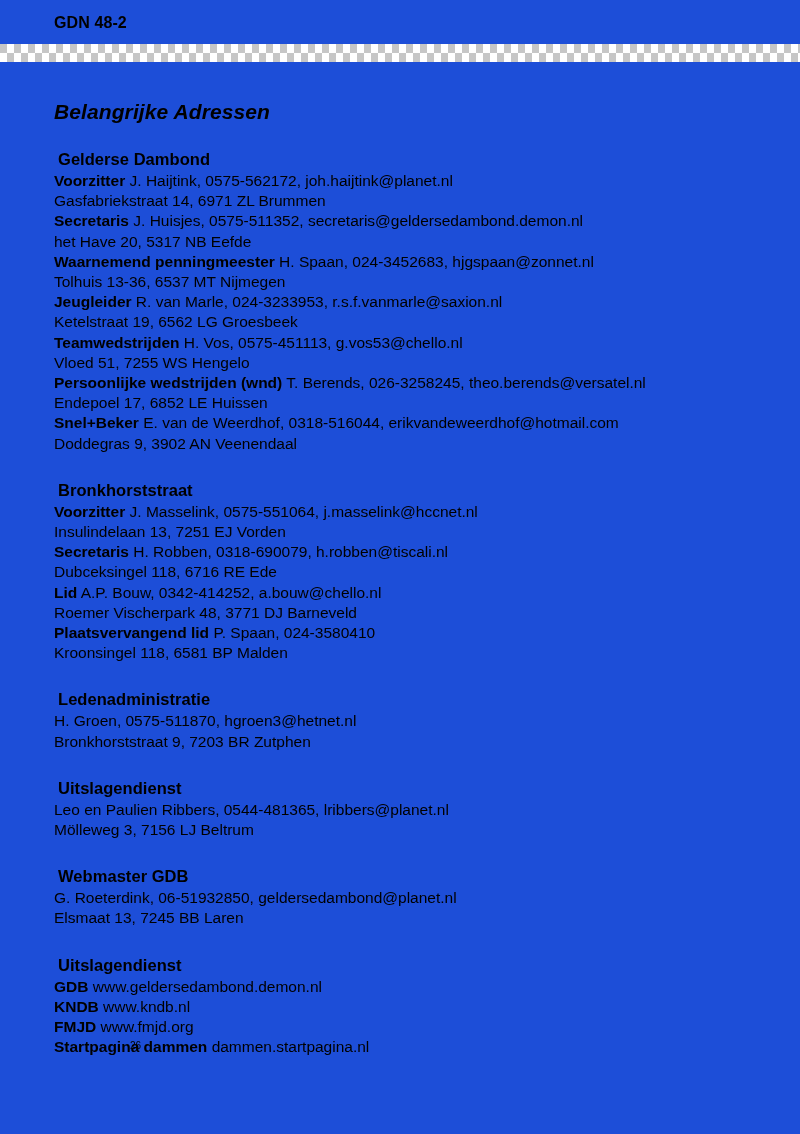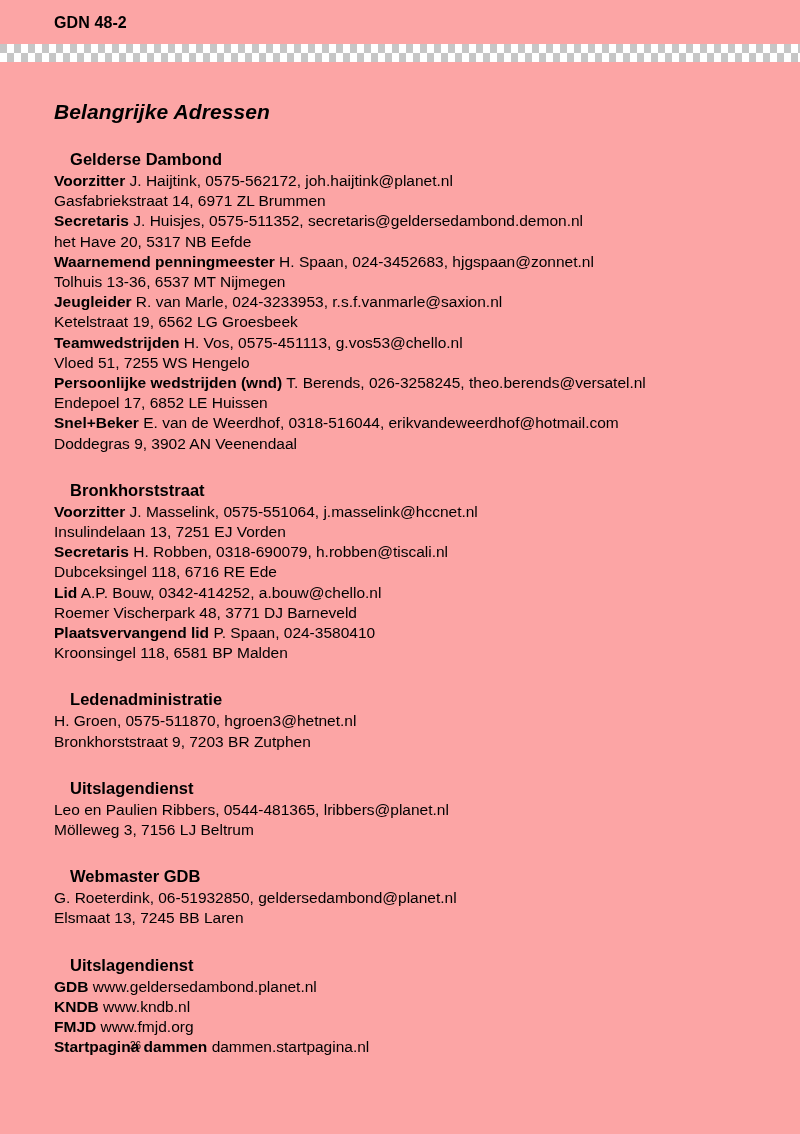--- a/index.html
+++ b/index.html
@@ -9,21 +9,21 @@
     background: #ffffff;
   }
   body {
     font-family: "Liberation Sans", sans-serif;
     color: #000000;
   }
   .page {
     position: relative;
     width: 800px;
     height: 1134px;
-    background: #fca5a5;
+    background: #1d4ed8;
     overflow: hidden;
     box-sizing: border-box;
   }
 
   
   .running-head {
     position: absolute;
     left: 54px;
     top: 14px;
     font-size: 16px;
@@ -77,21 +77,21 @@
 
   .section {
     margin: 0 0 27px 0;
   }
   .section:last-child {
     margin-bottom: 0;
   }
   .section-title {
     font-size: 16.5px;
     font-weight: bold;
-    margin: 0 0 2px 16px;
+    margin: 0 0 2px 4px;
     letter-spacing: 0.05px;
   }
 
   .entry-line {
     font-size: 15.5px;
     line-height: 20.2px;
     white-space: nowrap;
   }
   .entry-line .role {
     font-weight: bold;
@@ -169,21 +169,21 @@
           <div class="addr-line">Leo en Paulien Ribbers, 0544-481365, lribbers@planet.nl</div>
           <div class="addr-line">Mölleweg 3, 7156 LJ Beltrum</div>
         </div>
         <div class="section">
           <div class="section-title">Webmaster GDB</div>
           <div class="addr-line">G. Roeterdink, 06-51932850, geldersedambond@planet.nl</div>
           <div class="addr-line">Elsmaat 13, 7245 BB Laren</div>
         </div>
         <div class="section">
           <div class="section-title">Uitslagendienst</div>
-          <div class="entry-line"><span class="role">GDB</span> <span class="detail">www.geldersedambond.planet.nl</span></div>
+          <div class="entry-line"><span class="role">GDB</span> <span class="detail">www.geldersedambond.demon.nl</span></div>
           <div class="entry-line"><span class="role">KNDB</span> <span class="detail">www.kndb.nl</span></div>
           <div class="entry-line"><span class="role">FMJD</span> <span class="detail">www.fmjd.org</span></div>
           <div class="entry-line"><span class="role">Startpagina dammen</span> <span class="detail">dammen.startpagina.nl</span></div>
         </div>
       </div>
 
   </div>
 
   <div class="folio">26</div>
 

